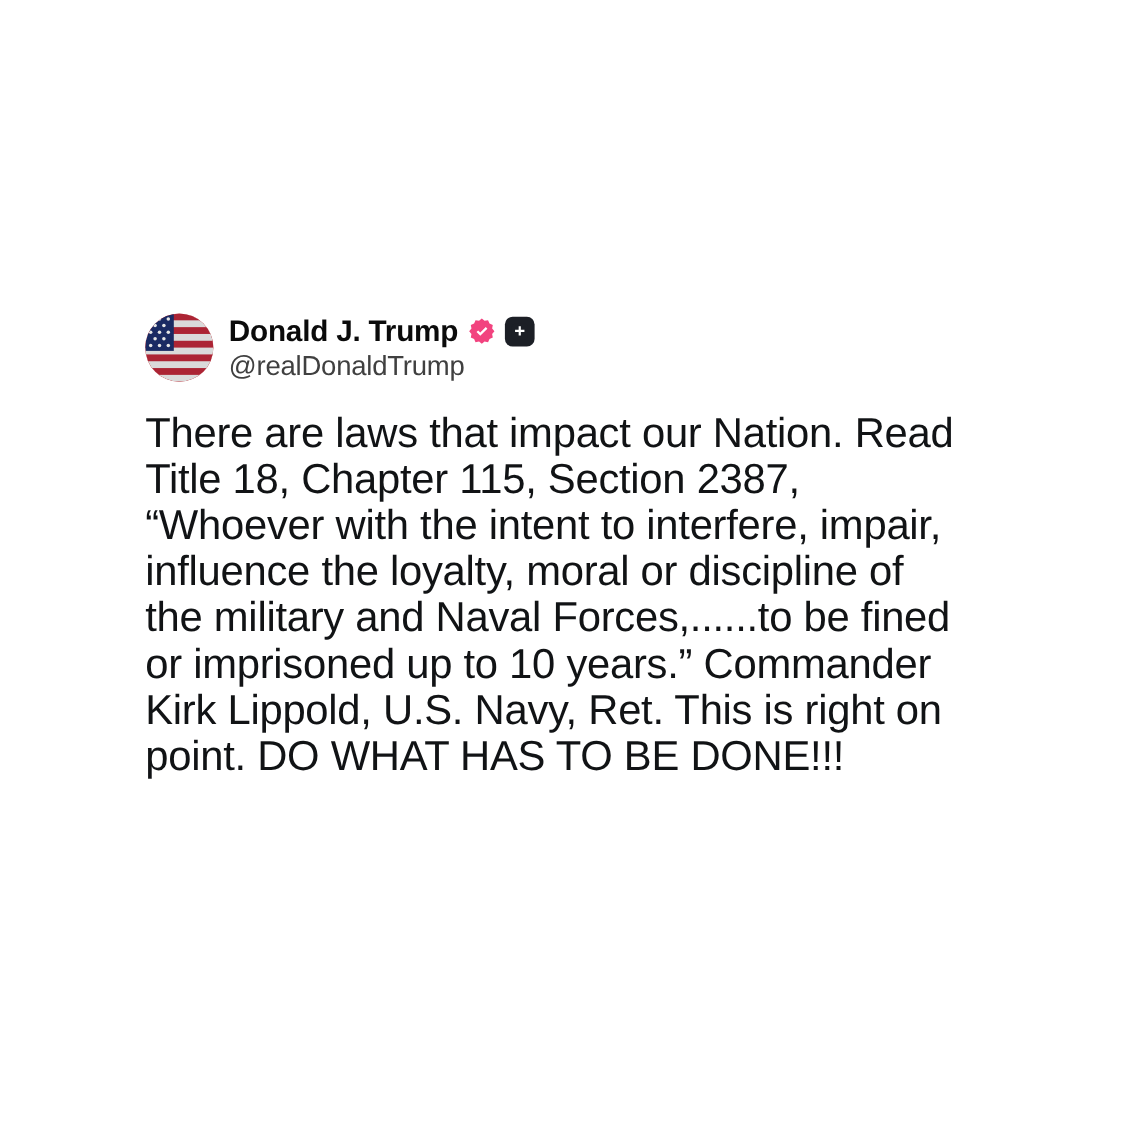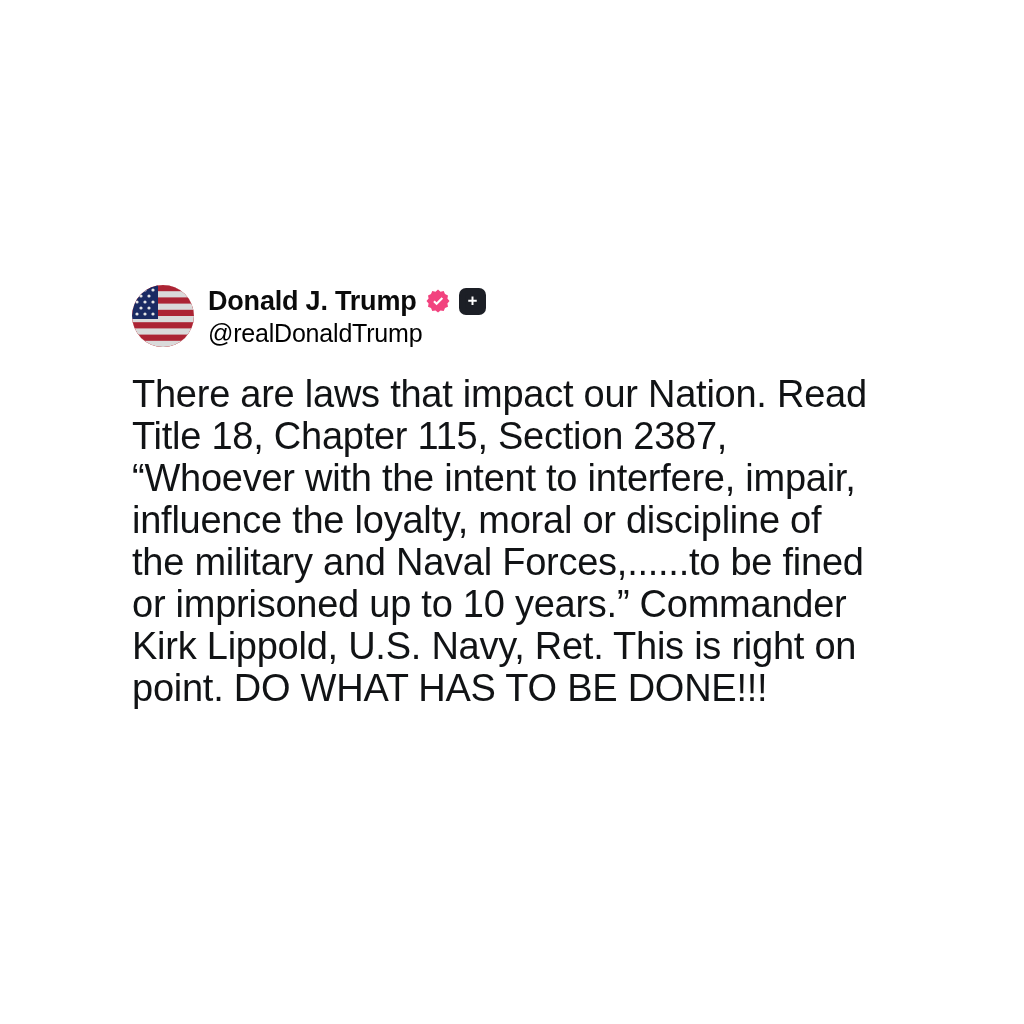--- a/index.html
+++ b/index.html
@@ -80,21 +80,21 @@
     justify-content: center;
   }
   .plus-badge svg {
     width: 17px;
     height: 17px;
     display: block;
   }
 
   .handle {
     font-size: 25px;
-    color: #000000;
+    color: #404040;
     margin-top: 4px;
     letter-spacing: -0.2px;
   }
 
   .post-body {
     margin-top: 26px;
     font-size: 38px;
     line-height: 42px;
     color: #111315;
     letter-spacing: -0.25px;

